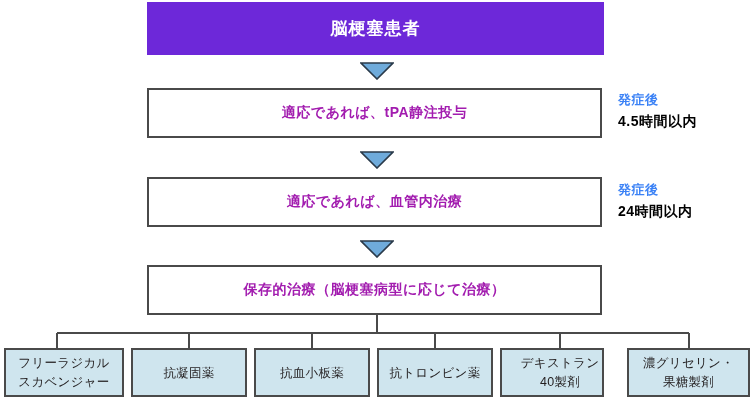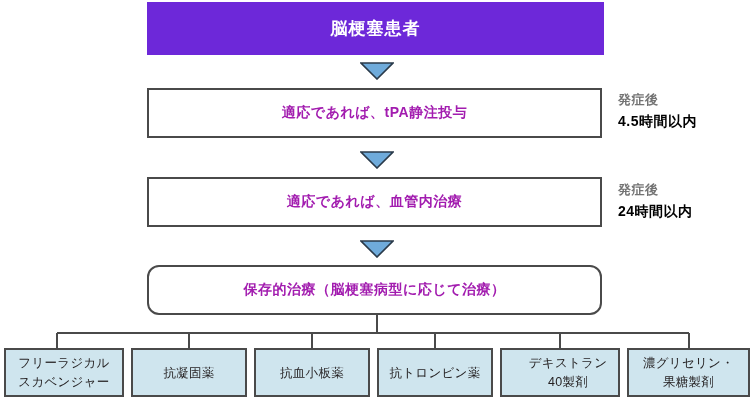--- a/index.html
+++ b/index.html
@@ -57,21 +57,21 @@
     box-sizing: border-box;
   }
   .process-box .process-label {
     font-size: 14px;
     font-weight: bold;
     color: #a21caf;
     letter-spacing: 0.5px;
   }
   #process-box-1 { top: 88px; }
   #process-box-2 { top: 177px; }
-  #process-box-3 { top: 265px; border-radius: 12px; }
+  #process-box-3 { top: 265px; }
 
   
   .arrow-connector {
     position: absolute;
     left: 360px;
     width: 34px;
     height: 18px;
   }
   #arrow-1 { top: 62px; }
   #arrow-2 { top: 151px; }
@@ -83,21 +83,21 @@
     position: absolute;
     left: 618px;
     width: 132px;
   }
   #time-note-1 { top: 90px; }
   #time-note-2 { top: 180px; }
   .time-note .note-title {
     display: block;
     font-size: 13px;
     font-weight: bold;
-    color: #737373;
+    color: #3b82f6;
     line-height: 20px;
     letter-spacing: 0.5px;
   }
   .time-note .note-value {
     display: block;
     font-size: 14px;
     font-weight: bold;
     color: #000000;
     line-height: 22px;
     letter-spacing: 0.5px;
@@ -132,21 +132,21 @@
     line-height: 19px;
     white-space: nowrap;
     letter-spacing: 0.3px;
   }
   .leaf-box.single .leaf-line { line-height: 20px; }
 
   #leaf-box-0 { left: 4px;   width: 120px; }
   #leaf-box-1 { left: 131px; width: 116px; }
   #leaf-box-2 { left: 254px; width: 116px; }
   #leaf-box-3 { left: 377px; width: 116px; }
-  #leaf-box-4 { left: 500px; width: 120px; padding-left: 16px; }
+  #leaf-box-4 { left: 500px; width: 104px; padding-left: 16px; }
   #leaf-box-5 { left: 627px; width: 123px; }
 </style>
 </head>
 <body>
 
 <div id="flowchart">
 
   <div class="header-bar">
     <span class="header-label">脳梗塞患者</span>
   </div>

